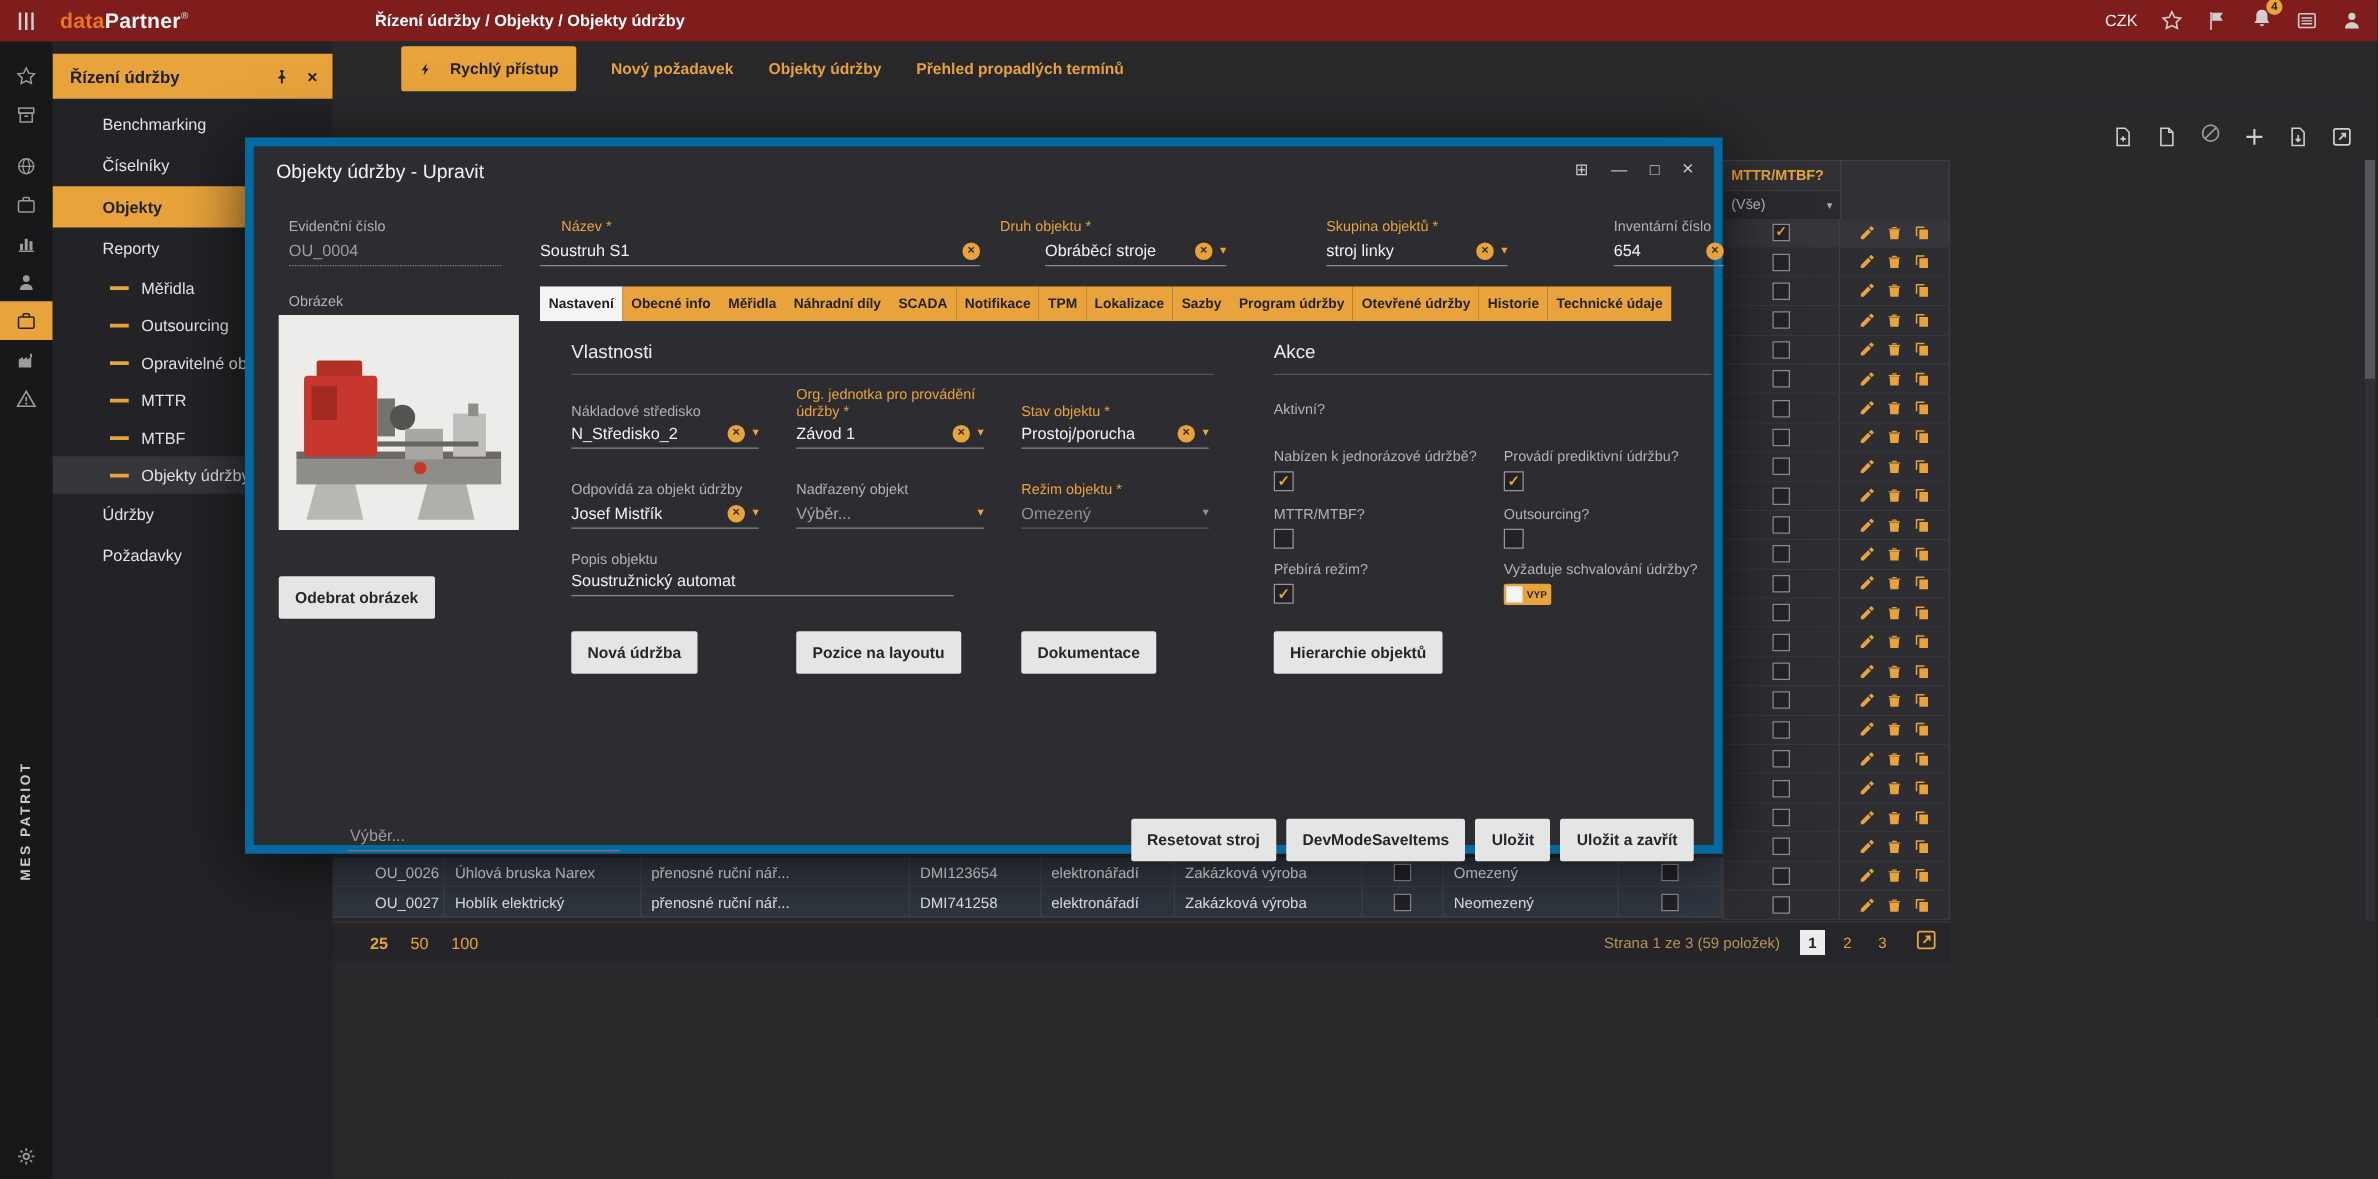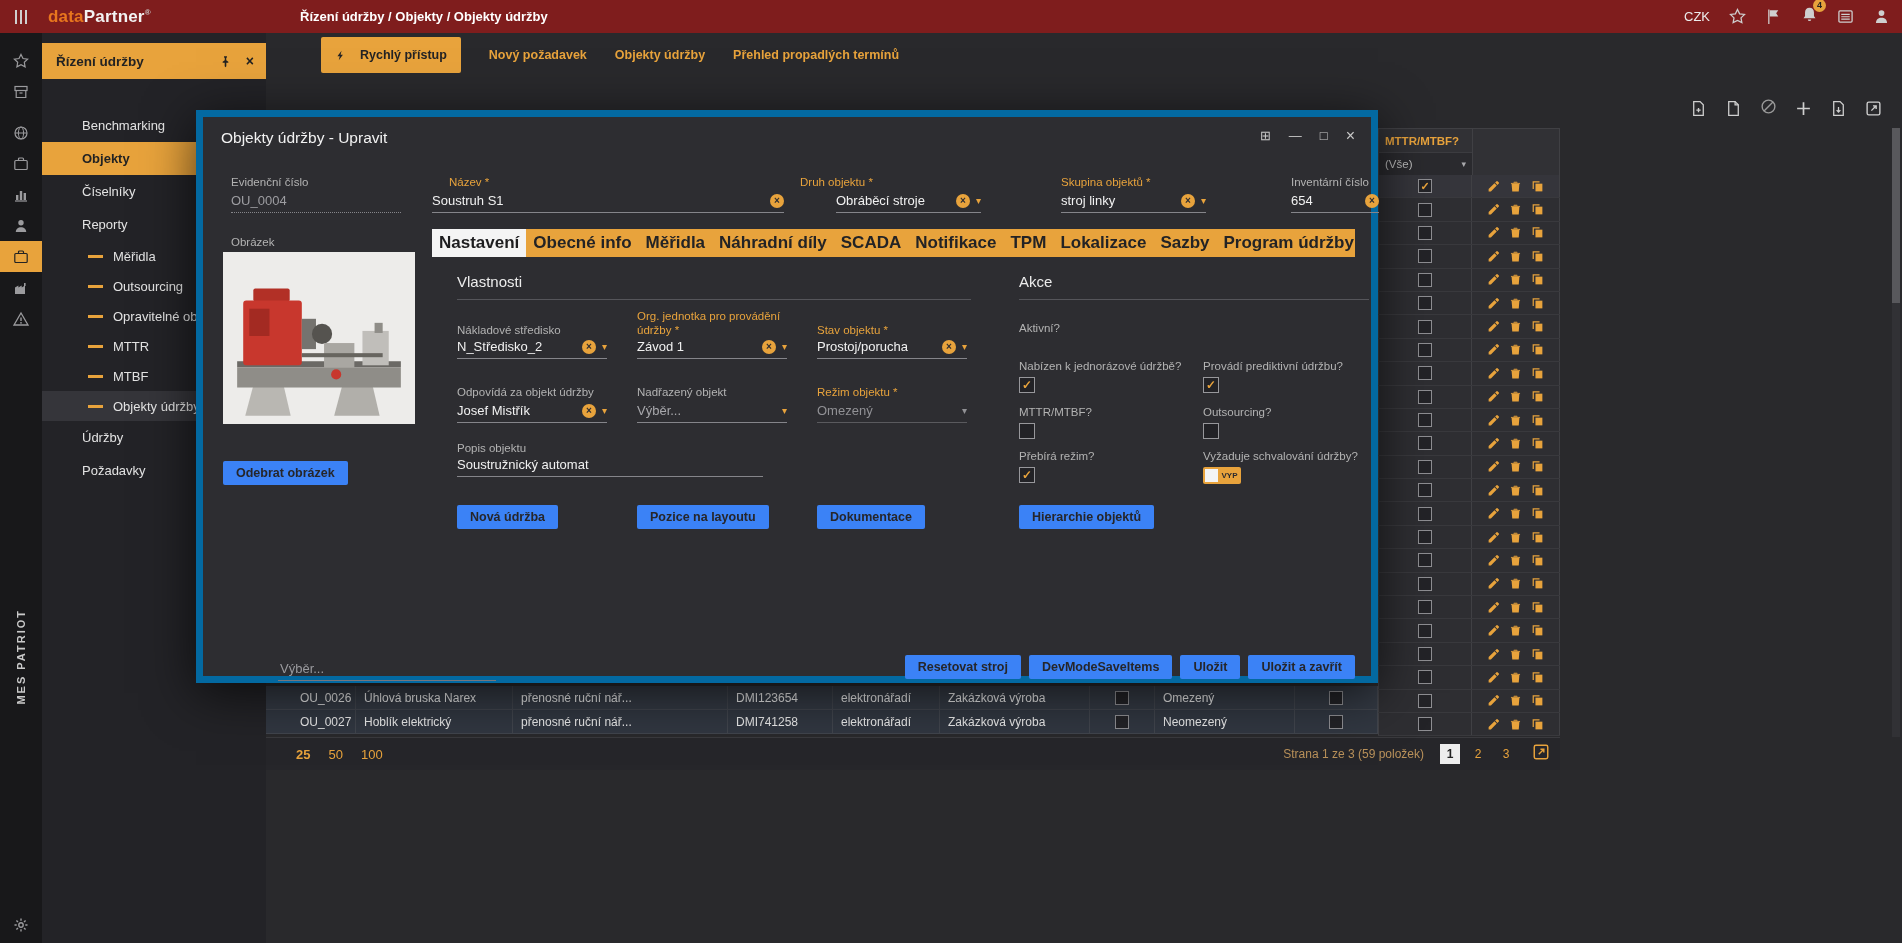--- a/index.html
+++ b/index.html
@@ -32,21 +32,21 @@
   .mes { position:absolute; bottom:238px; left:50%; transform:translateX(-50%) rotate(180deg); writing-mode:vertical-rl; font-size:11px; font-weight:bold; letter-spacing:2px; color:#c9c9c9; white-space:nowrap; }
   .rail-gear { position:absolute; bottom:10px; left:0; width:42px; display:flex; justify-content:center; color:#9b9b9e; }
   .rail-gear svg { width:16px; height:16px; }
 
   
   .sidebar { position:absolute; left:42px; top:33px; width:224px; bottom:0; background:#232327; z-index:20; padding-top:10px; }
   .sb-head { height:36px; background:#e8a33c; color:#222; display:flex; align-items:center; padding:0 12px 0 14px; font-weight:bold; font-size:13.5px; }
   .sb-head .sp { flex:1; }
   .sb-head svg { width:13px; height:13px; }
   .sb-x { font-size:14px; font-weight:bold; margin-left:14px; }
-  .sb-items { padding-top:30px; }
+  .sb-items { padding-top:4px; }
   .sb-item { height:33px; display:flex; align-items:center; padding-left:40px; font-size:13px; color:#e3e3e3; }
   .sb-item.active-top { background:#e8a33c; color:#232323; font-weight:bold; }
   .sb-item.sub { height:30px; padding-left:46px; }
   .sb-item.active-sub { background:#35353a; }
   .dash { width:15px; height:3px; background:#e8a33c; margin-right:10px; flex:none; }
 
   
   .quickbar { position:absolute; left:266px; top:33px; right:0; height:44px; background:#29292c; display:flex; align-items:center; gap:28px; padding-left:17px; z-index:5; }
   .qa-btn { display:inline-flex; align-items:center; gap:14px; background:#e8a33c; color:#232325; font-weight:bold; font-size:12.5px; height:27px; padding:18px 14px; border-radius:2px; border:none; font-family:inherit;margin-left:38px; }
   .qa-btn svg { width:11px; height:13px; }
@@ -106,25 +106,25 @@
   .val-row { position:absolute; height:24px; border-bottom:1px solid #85858a; display:flex; align-items:flex-end; gap:6px; padding-bottom:4px; font-size:13px; color:#f1f1f1; }
   .val-row .vt { flex:1; white-space:nowrap; overflow:hidden; }
   .val-row.readonly { border-bottom-style:dotted; color:#9d9da1; }
   .val-row.disabled { border-bottom-color:#5a5a5e; color:#919195; }
   .val-row.disabled .chevo { color:#919195; }
   .cx { flex:none; width:14px; height:14px; border-radius:50%; background:#e8a33c; color:#2d2d31; font-size:10px; line-height:14px; text-align:center; font-weight:bold; }
   .chevo { flex:none; color:#e8a33c; font-size:10px; line-height:15px; }
 
   .m-img { position:absolute; left:20px; top:135px; width:192px; height:172px; background:#edecea; }
   .m-img svg { width:100%; height:100%; display:block; }
-  .obtn { background:#3b82f6; color:#26262a; font-weight:bold; font-size:12.5px; height:24px; padding:0 13px; border:none; border-radius:2px; display:inline-flex; align-items:center; font-family:inherit; white-space:nowrap; }
+  .obtn { background:#e5e5e5; color:#26262a; font-weight:bold; font-size:12.5px; height:34px; padding:0 13px; border:none; border-radius:2px; display:inline-flex; align-items:center; font-family:inherit; white-space:nowrap; }
   .m-rm { position:absolute; left:20px; top:344px; }
 
   .tabs { position:absolute; left:229px; top:112px; right:16px; height:28px; display:flex; overflow:hidden; }
-  .tab { background:#e8a33c; color:#232325; font-size:17px; font-weight:bold; padding:0 7px; line-height:28px; white-space:nowrap; }
+  .tab { background:#e8a33c; color:#232325; font-size:11px; font-weight:bold; padding:0 7px; line-height:28px; white-space:nowrap; }
   .tab.active { background:#f4f4f4; color:#1d1d1f; }
 
   .sec-h { position:absolute; font-size:15px; color:#ececec; border-bottom:1px solid #55555a; padding-bottom:9px; }
   .cbx { position:absolute; width:16px; height:16px; border:1px solid #97979b; background:#222226; color:#e8a33c; font-size:12px; font-weight:bold; text-align:center; line-height:14px; }
   .tgl { position:absolute; width:38px; height:17px; background:#e8a33c; border-radius:2px; display:flex; align-items:center; }
   .tgl .knob { width:13px; height:13px; background:#f4f4f4; margin-left:2px; flex:none; }
   .tgl .tlab { flex:1; text-align:center; font-size:8px; font-weight:bold; color:#2a2a2e; }
 
   .m-footbtns { position:absolute; right:16px; top:538px; display:flex; gap:8px; }
   .uinput { position:absolute; left:75px; top:540px; width:218px; background:transparent; border:none; border-bottom:1px solid #77777b; color:#dddddd; font-size:13px; padding:4px 2px; font-family:inherit; outline:none; }
@@ -327,25 +327,25 @@
       <span class="sp"></span>
       <svg viewBox="0 0 16 16" data-interactable="true">
           <use href="#i-pin"></use>
         </svg>
       <span class="sb-x" data-interactable="true">×</span>
     </div>
     <div class="sb-items" data-interactable="false">
       <div class="sb-item top" data-interactable="true">
           <span data-interactable="false">Benchmarking</span>
         </div>
+      <div class="sb-item top" data-interactable="true">
+          <span data-interactable="false">Číselníky</span>
+        </div>
       <div class="sb-item top active-top" data-interactable="true">
           <span data-interactable="false">Objekty</span>
-        </div>
-      <div class="sb-item top" data-interactable="true">
-          <span data-interactable="false">Číselníky</span>
         </div>
       <div class="sb-item top" data-interactable="true">
           <span data-interactable="false">Reporty</span>
         </div>
       <div class="sb-item sub" data-interactable="true">
           <span class="dash" data-interactable="false"></span>
           <span data-interactable="false">Měřidla</span>
         </div>
       <div class="sb-item sub" data-interactable="true">
           <span class="dash" data-interactable="false"></span>

